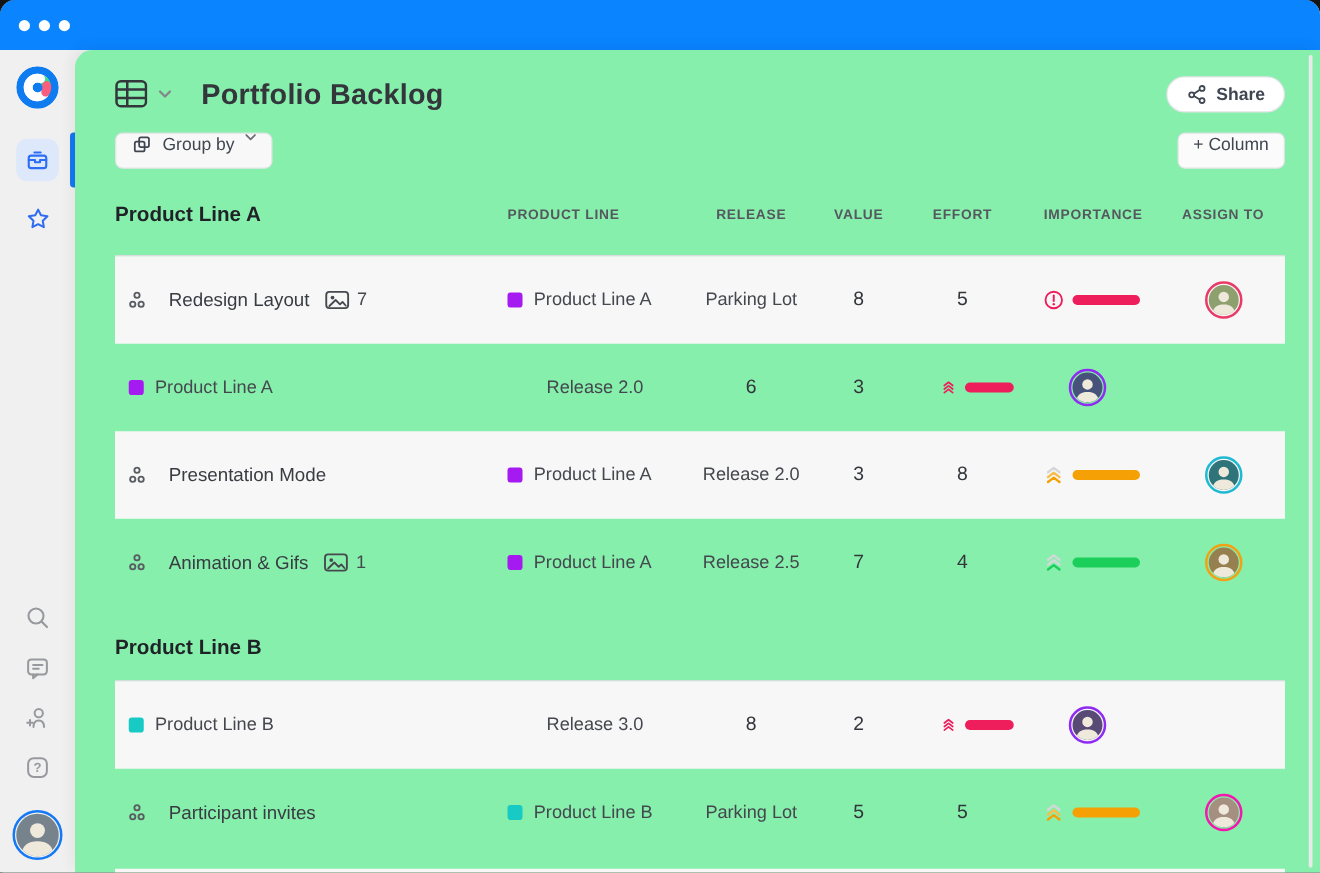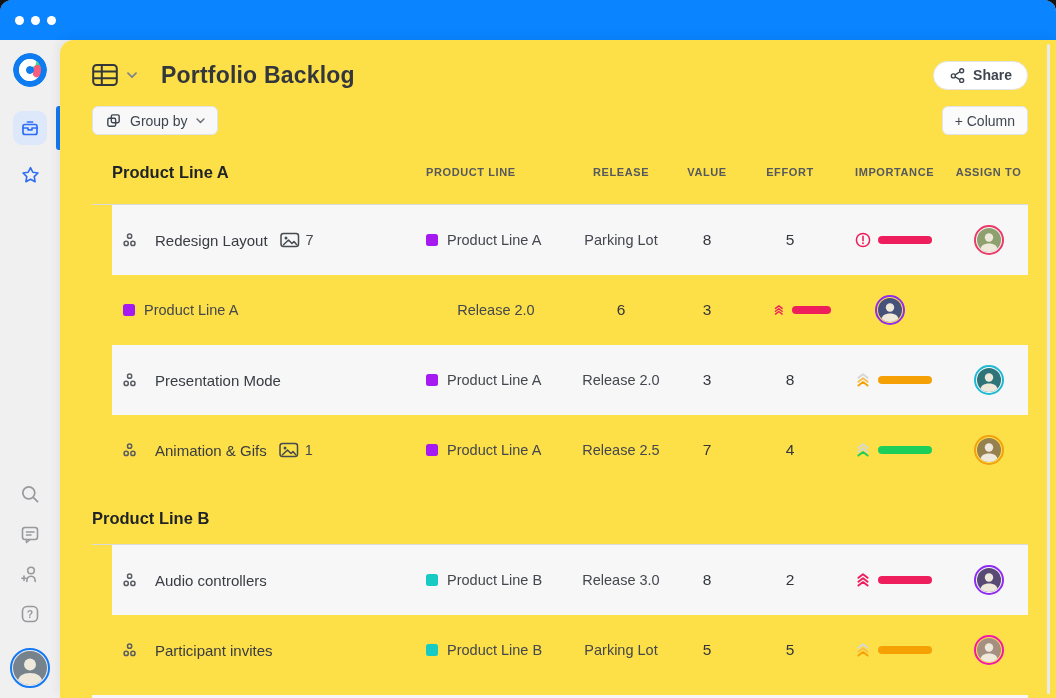--- a/index.html
+++ b/index.html
@@ -16,34 +16,34 @@
   .logo { width:34px; height:34px; border-radius:50%; margin-top:13px; cursor:pointer; }
   .ws-btn { position:relative; width:34px; height:34px; margin-top:24px; border-radius:9px; background:#dde8fb; display:flex; align-items:center; justify-content:center; }
   .ws-indicator { position:absolute; right:-13px; top:-5px; width:4px; height:44px; background:#1477F2; border-radius:3px 0 0 3px; }
   .star-btn { margin-top:20px; }
   .sb-footer { position:absolute; bottom:0; left:0; width:60px; display:flex; flex-direction:column; align-items:center; }
   .sb-ico { width:24px; height:24px; margin-bottom:16px; display:flex; align-items:center; justify-content:center; }
   .sb-avatar { width:40px; height:40px; border-radius:50%; border:2.5px solid #1579F3; padding:1px; margin:6px 0 10px 0; }
   .sb-avatar-inner, .avatar-inner { width:100%; height:100%; border-radius:50%; overflow:hidden; display:block; }
 
   
-  .card { position:absolute; top:40px; left:60px; right:0; bottom:0; background:#fde047; border-radius:14px 0 0 0; padding:0 28px 0 32px; box-shadow:-3px -3px 10px rgba(0,0,0,.05); overflow:hidden; }
+  .card { position:absolute; top:40px; left:60px; right:0; bottom:0; background:#86efac; border-radius:14px 0 0 0; padding:0 28px 0 32px; box-shadow:-3px -3px 10px rgba(0,0,0,.05); overflow:hidden; }
   .scroll-hint { position:absolute; top:4px; bottom:4px; right:6px; width:3px; background:#e9eaec; border-radius:2px; }
 
   .card-header { margin-top:20px; height:30px; display:flex; align-items:center; }
   .view-switcher { display:flex; align-items:center; gap:9px; cursor:pointer; }
   .page-title { margin-left:24px; font-size:23px; font-weight:600; color:#33363b; letter-spacing:.2px; }
   .share-btn { margin-left:auto; height:29px; padding:0 15px; border:1px solid #e3e4e8; border-radius:15px; background:#fff; display:flex; align-items:center; gap:7px; font-size:14px; font-weight:700; color:#3f4650; cursor:pointer; }
 
   .toolbar { margin-top:16px; height:29px; display:flex; align-items:center; gap:20px; }
-  .tb-btn { height:29px; padding:0 12px; border:1px solid #e2e3e7; border-radius:6px; background:#f8f8f9; display:flex; align-items:center; gap:8px; font-size:14px; font-weight:500; color:#3f4650; cursor:pointer; }
+  .tb-btn { height:29px; padding:0 12px; border:1px solid #e2e3e7; border-radius:6px; background:#f8f8f9; display:flex; align-items:flex-start; gap:8px; font-size:14px; font-weight:500; color:#3f4650; cursor:pointer; }
   .add-col-btn { margin-left:auto; background:#fbfbfc; }
 
   
-  .grid7 { display:grid; grid-template-columns:303px 162px 88px 84px 82px 118px 1fr; align-items:center;margin-left:20px; }
+  .grid7 { display:grid; grid-template-columns:303px 162px 88px 84px 82px 118px 1fr; align-items:center; }
   .head-row { margin-top:24px; height:26px; }
   .group-title { font-size:16.5px; font-weight:700; color:#1f2226; }
   .col-label { font-size:11px; font-weight:700; color:#55585e; letter-spacing:.6px; }
   .col-label.pad-l { padding-left:11px; }
   .col-label.pad-imp { padding-left:24px; }
   .center { text-align:center; justify-content:center; }
   .divider { height:1px; background:#dadbdd; margin-top:19px; }
   .group-head { margin-top:20px; height:26px; display:flex; align-items:center; }
   .group-head + .divider { margin-top:13px; }
 
@@ -362,68 +362,59 @@
       </span>
     </div>
   </div>
         </div>
     <div class="group-head">
       <span class="group-title">Product Line B</span>
     </div>
     <div class="divider"></div>
         <div class="rows">
   <div class="grid7 t-row">
+    <div class="cell">
+      <span class="pl-square" style="background:#17CBC4"></span>
+      <span class="pl-label">Product Line B</span>
+    </div>
+    <div class="cell center">
+      <span class="release-txt">Release 3.0</span>
+    </div>
+    <div class="cell center">
+      <span class="num-txt">8</span>
+    </div>
+    <div class="cell center">
+      <span class="num-txt">2</span>
+    </div>
+    <div class="cell imp-cell">
+      <svg width="16" height="16" viewBox="0 0 16 16" fill="none" stroke-width="1.9" stroke-linecap="round" stroke-linejoin="round">
+     <path d="M3.4 5.8 L8 2.3 L12.6 5.8" stroke="#ED1E5B"></path>
+     <path d="M3.4 9.7 L8 6.2 L12.6 9.7" stroke="#ED1E5B"></path>
+     <path d="M3.4 13.6 L8 10.1 L12.6 13.6" stroke="#ED1E5B"></path>
+   </svg>
+      <span class="imp-bar" style="background:#ED1E5B"></span>
+    </div>
+    <div class="cell center">
+      <span class="avatar" style="border-color:#8F2BF2">
+        <span class="avatar-inner" style="background:#584A75">
+                  <svg viewBox="0 0 24 24" width="100%" height="100%">
+                    <circle cx="12" cy="9.5" r="4.2" fill="#EFE9DC"></circle>
+                    <path d="M3 24 C3 17.5 7 15.5 12 15.5 C17 15.5 21 17.5 21 24 Z" fill="#EFE9DC"></path>
+                  </svg>
+                </span>
+      </span>
+    </div>
+  </div>
+  <div class="grid7 t-row">
     <div class="cell name-cell">
       <svg class="type-icon" width="14" height="14" viewBox="0 0 14 14" fill="none" stroke="#595c61" stroke-width="1.5">
      <circle cx="6.6" cy="3.2" r="2.1"></circle>
                 <circle cx="3.2" cy="10.4" r="2.1"></circle>
                 <circle cx="9.9" cy="10.4" r="2.1"></circle>
    </svg>
-      <span class="task-name">Audio controllers</span>
-
-    </div>
-    <div class="cell">
-      <span class="pl-square" style="background:#17CBC4"></span>
-      <span class="pl-label">Product Line B</span>
-    </div>
-    <div class="cell center">
-      <span class="release-txt">Release 3.0</span>
-    </div>
-    <div class="cell center">
-      <span class="num-txt">8</span>
-    </div>
-    <div class="cell center">
-      <span class="num-txt">2</span>
-    </div>
-    <div class="cell imp-cell">
-      <svg width="16" height="16" viewBox="0 0 16 16" fill="none" stroke-width="1.9" stroke-linecap="round" stroke-linejoin="round">
-     <path d="M3.4 5.8 L8 2.3 L12.6 5.8" stroke="#ED1E5B"></path>
-     <path d="M3.4 9.7 L8 6.2 L12.6 9.7" stroke="#ED1E5B"></path>
-     <path d="M3.4 13.6 L8 10.1 L12.6 13.6" stroke="#ED1E5B"></path>
-   </svg>
-      <span class="imp-bar" style="background:#ED1E5B"></span>
-    </div>
-    <div class="cell center">
-      <span class="avatar" style="border-color:#8F2BF2">
-        <span class="avatar-inner" style="background:#584A75">
-                  <svg viewBox="0 0 24 24" width="100%" height="100%">
-                    <circle cx="12" cy="9.5" r="4.2" fill="#EFE9DC"></circle>
-                    <path d="M3 24 C3 17.5 7 15.5 12 15.5 C17 15.5 21 17.5 21 24 Z" fill="#EFE9DC"></path>
-                  </svg>
-                </span>
-      </span>
-    </div>
-  </div>
-  <div class="grid7 t-row">
-    <div class="cell name-cell">
-      <svg class="type-icon" width="14" height="14" viewBox="0 0 14 14" fill="none" stroke="#595c61" stroke-width="1.5">
-     <circle cx="6.6" cy="3.2" r="2.1"></circle>
-                <circle cx="3.2" cy="10.4" r="2.1"></circle>
-                <circle cx="9.9" cy="10.4" r="2.1"></circle>
-   </svg>
       <span class="task-name">Participant invites</span>
 
     </div>
     <div class="cell">
       <span class="pl-square" style="background:#17CBC4"></span>
       <span class="pl-label">Product Line B</span>
     </div>
     <div class="cell center">
       <span class="release-txt">Parking Lot</span>
     </div>

